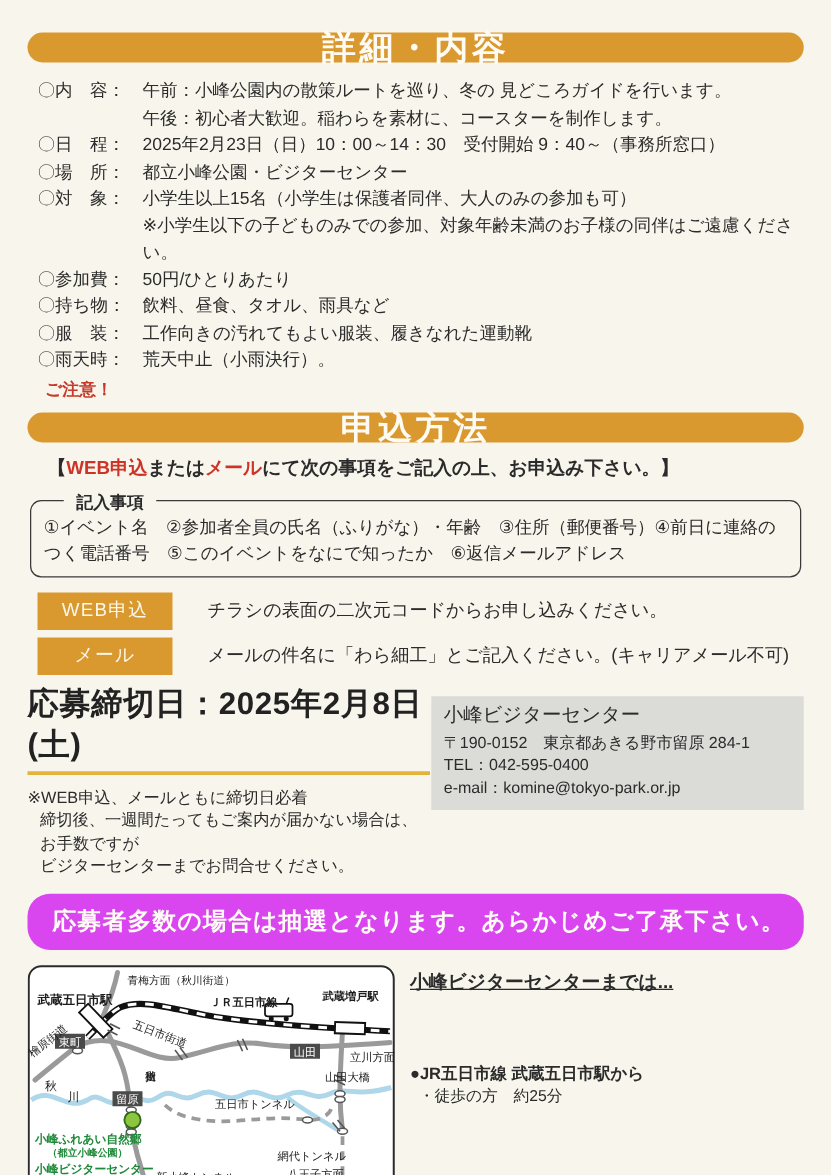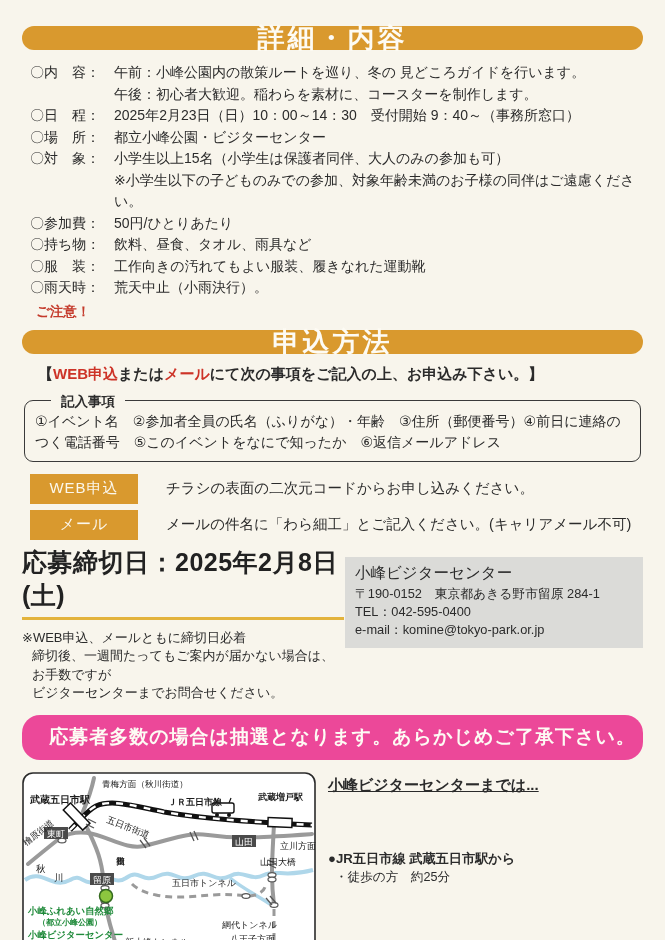--- a/index.html
+++ b/index.html
@@ -58,22 +58,22 @@
   .deadline-notes { margin-top:9px; font-size:13px; line-height:18.5px; }
   .deadline-notes .n2 { padding-left:10px; }
   .contact-card {
     flex:0 0 298px; background:#dbdbd8; margin-top:11px; align-self:flex-start;
     padding:7px 10px 9px 10px; line-height:18px;
   }
   .contact-name { font-size:15.5px; margin-bottom:3px; }
   .contact-line { font-size:12.8px; }
   
   .banner {
-    margin-top:12px; background:#ec4899; border-radius:18px; height:45px;
-    display:flex; align-items:center; justify-content:center;padding-left:20px;
+    margin-top:12px; background:#d946ef; border-radius:18px; height:45px;
+    display:flex; align-items:center; justify-content:flex-start;padding-left:20px;
   }
   .banner-text { color:#fdfbf4; font-size:19px; font-weight:bold; letter-spacing:1px; }
   
   .bottom { display:flex; margin-top:12px; align-items:stretch; }
   .map-wrap { flex:0 0 294px; }
   .access-col { flex:1; display:flex; flex-direction:column; padding:4px 0 0 12px; }
   .access-title { font-size:15px; font-weight:bold; text-decoration:underline; margin-bottom:7px; }
   .access-head { font-size:13.2px; font-weight:bold; line-height:19px;margin-top:47px; }
   .access-line { font-size:12.6px; line-height:18px; padding-left:7px; }
   

